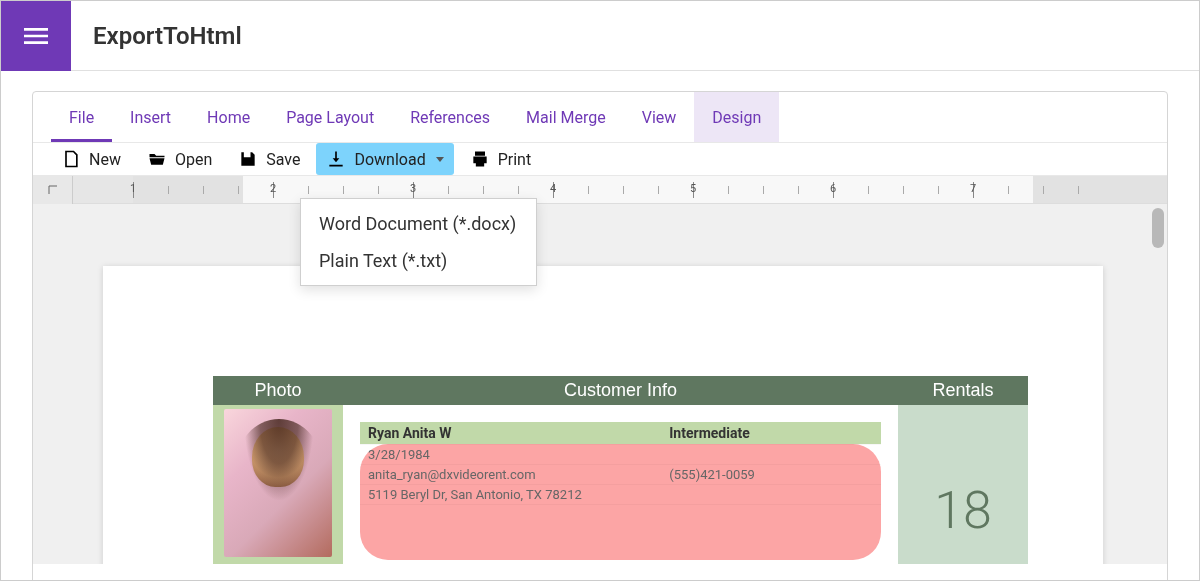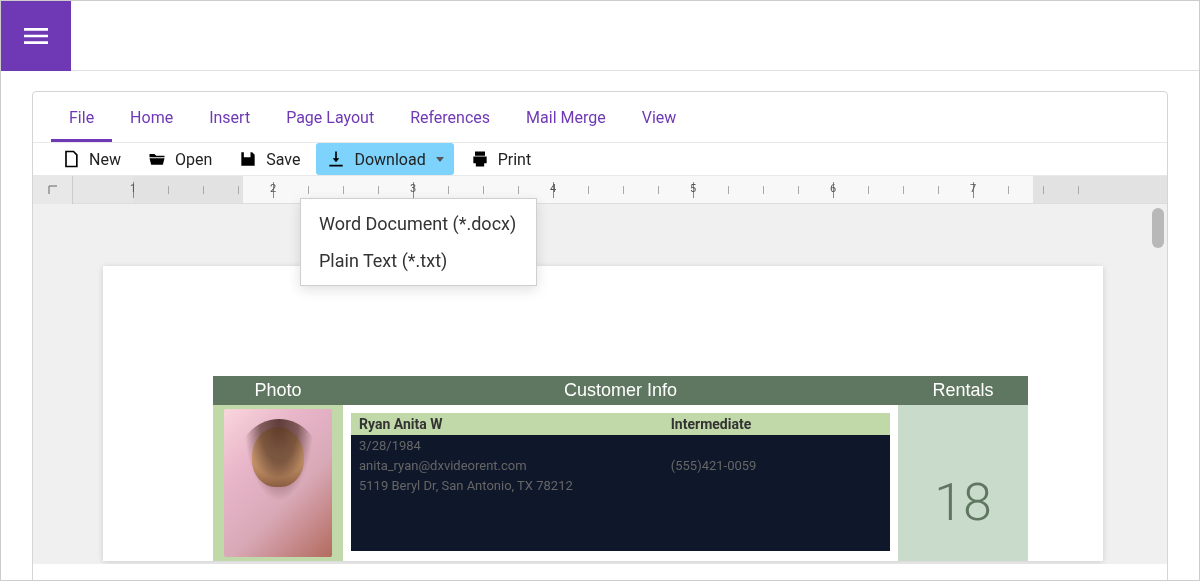--- a/index.html
+++ b/index.html
@@ -41,21 +41,21 @@
   
   .doc-table { width: 815px; margin: 110px 0 0 110px; border-collapse: collapse; table-layout: fixed; }
   .doc-table th { background: #5f7760; color: #fff; font-weight: 400; font-size: 18px; padding: 4px 10px; text-align: center; font-family: "Segoe UI Light","Segoe UI",sans-serif; }
   .doc-table th:first-child { width: 130px; }
   .doc-table th:last-child { width: 130px; }
   .doc-table td { vertical-align: top; font-size: 14px; color: #666; padding: 0; }
   .photo-cell { background: #c1d9a9; text-align: center; padding: 4px !important; }
   .photo-placeholder { width: 108px; height: 148px; margin: 0 auto; background: linear-gradient(135deg,#f9d6dc 0%,#e8b5c9 30%,#d9a9b8 60%,#b36b5e 100%); border-radius: 2px; position: relative; overflow: hidden; }
   .photo-placeholder::before { content:""; position:absolute; left:28px; top:18px; width:52px; height:60px; background: radial-gradient(circle at 50% 40%, #e6b98f 0%, #d9a373 60%, #6b3b2c 100%); border-radius: 50% 50% 45% 45%; }
   .photo-placeholder::after { content:""; position:absolute; left:10px; top:10px; width:90px; height:105px; background: radial-gradient(ellipse at 50% 0%, rgba(60,30,20,0.8) 0%, rgba(60,30,20,0.6) 30%, transparent 55%); border-radius: 50%; }
-  .info-wrap { background: #0f172a; }
+  .info-wrap { background: #fca5a5; border-radius: 28px; }
   .info-header { background: #c1d9a9; padding: 3px 8px; font-weight: 700; color: #333; font-size: 14px; }
   .info-line { padding: 2px 8px; color: #666; font-size: 13px; border-top: 1px solid rgba(0,0,0,0.03); }
   .rentals-cell { background: #c9dccb; text-align: center; vertical-align: middle !important; }
   .rentals-num { font-size: 52px; color: #5f7760; font-weight: 300; padding-top: 38px; }
   .info-sub { display: flex; }
   .info-sub > div { flex: 1; }
   
   .dropdown { position: absolute; left: 300px; top: 198px; width: 237px; background: #fff; border: 1px solid #cfcfcf; box-shadow: 0 4px 12px rgba(0,0,0,0.12); z-index: 50; padding: 6px 0; }
   .dropdown-item { padding: 8px 18px; font-size: 18px; color: #333; cursor: pointer; position: relative; }
   .dropdown-item.hovered { background: #f2f2f2; }
@@ -68,32 +68,34 @@
 </style>
 </head>
 <body>
 
 <div class="topbar">
   <div class="hamburger">
     <svg viewBox="0 0 24 24">
         <path fill="#fff" d="M3 6h18v2H3zM3 11h18v2H3zM3 16h18v2H3z"></path>
       </svg>
   </div>
+  <div class="app-title">ExportToHtml</div>
 </div>
 
 <div class="editor-wrap">
 
   <div class="ribbon-tabs">
     <div class="ribbon-tab active">File</div>
+    <div class="ribbon-tab">Insert</div>
     <div class="ribbon-tab">Home</div>
-    <div class="ribbon-tab">Insert</div>
     <div class="ribbon-tab">Page Layout</div>
     <div class="ribbon-tab">References</div>
     <div class="ribbon-tab">Mail Merge</div>
     <div class="ribbon-tab">View</div>
+    <div class="ribbon-tab context">Design</div>
   </div>
 
   <div class="toolbar">
     <div class="tool-btn">
       <svg viewBox="0 0 24 24">
           <path fill="none" stroke="#000" stroke-width="2" d="M6 3h9l4 4v14H6z"></path>
         </svg>
       <span>New</span>
     </div>
     <div class="tool-btn">
@@ -193,21 +195,21 @@
           <tbody>
               <tr>
             <th>Photo</th>
             <th colspan="2">Customer Info</th>
             <th>Rentals</th>
           </tr>
           <tr>
             <td class="photo-cell" rowspan="1">
               <div class="photo-placeholder"></div>
             </td>
-            <td colspan="2" style="padding:8px;">
+            <td colspan="2" style="padding:17px;">
               <div class="info-sub">
                 <div class="info-header" style="flex:1.4">Ryan Anita W</div>
                 <div class="info-header" style="flex:1">Intermediate</div>
               </div>
               <div class="info-wrap">
                 <div class="info-line">3/28/1984</div>
                 <div class="info-sub">
                   <div class="info-line" style="flex:1.4">anita_ryan@dxvideorent.com</div>
                   <div class="info-line" style="flex:1">(555)421-0059</div>
                 </div>

